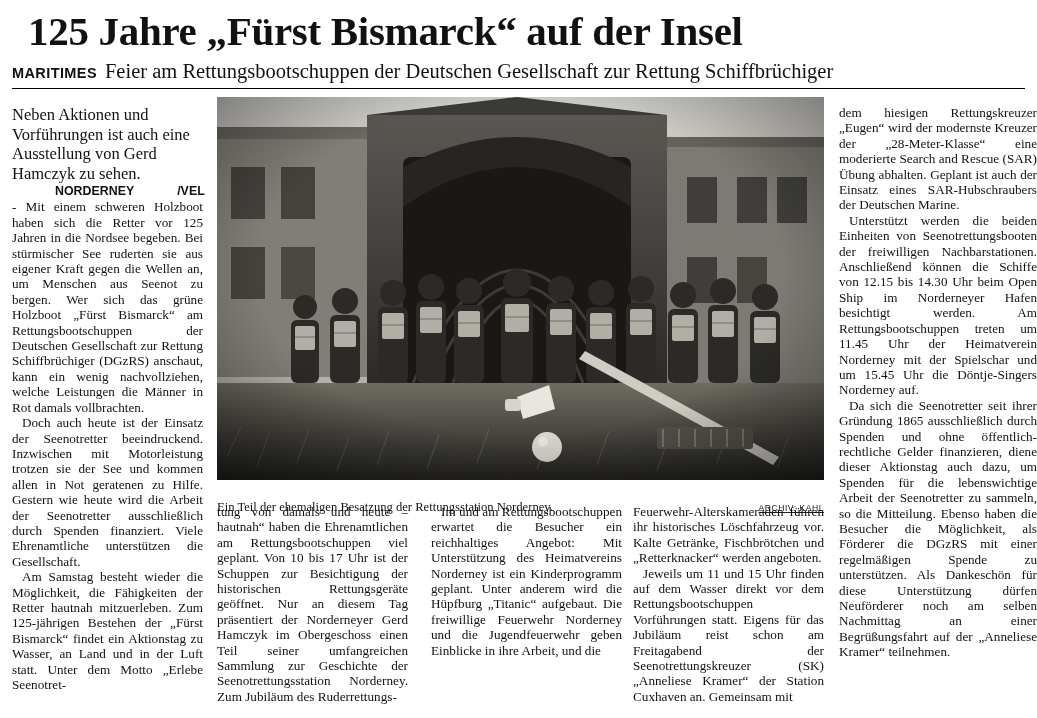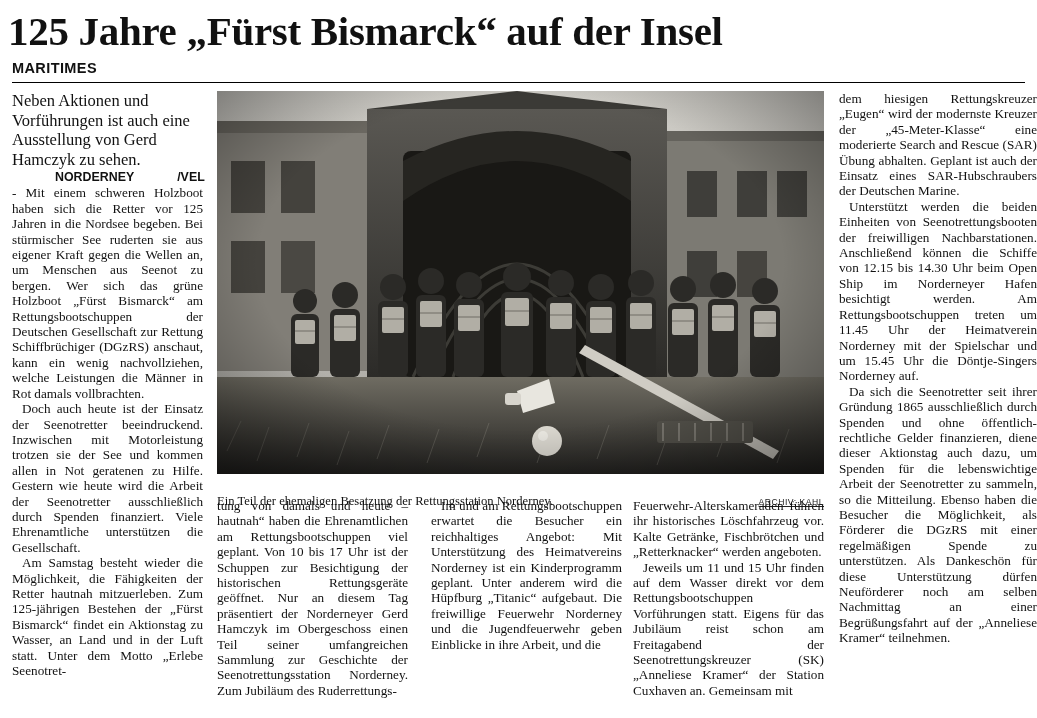--- a/index.html
+++ b/index.html
@@ -20,21 +20,21 @@
     height: 718px;
     padding: 0;
     box-sizing: border-box;
   }
   .headline {
     font-family: "Liberation Serif", serif;
     font-weight: bold;
     font-size: 41px;
     line-height: 46px;
     letter-spacing: -0.3px;
-    margin: 8px 12px 0 8px;
+    margin: 8px 12px 0 28px;
     white-space: nowrap;
   }
   .kicker-row {
     margin: 6px 12px 0 12px;
     display: flex;
     align-items: baseline;
     gap: 8px;
     border-bottom: 1px solid #000;
     padding-bottom: 6px;
     text-align: right;
@@ -51,21 +51,21 @@
     line-height: 22px;
   }
   .body-wrap {
     position: relative;
     margin: 8px 12px 0 12px;
     height: 612px;
   }
   
   .col {
     position: absolute;
-    top: 0;
+    top: 8px;
     font-size: 13.2px;
     line-height: 15.4px;
     text-align: justify;
     hyphens: auto;
   }
   .col p {
     margin: 0;
     text-indent: 10px;
   }
   .col p.first {
@@ -126,20 +126,21 @@
 </style>
 </head>
 <body>
 
 <div class="page">
 
   <h1 class="headline">125 Jahre „Fürst Bismarck“ auf der Insel</h1>
 
   <div class="kicker-row">
     <span class="kicker">MARITIMES</span>
+    <span class="subhead">Feier am Rettungsbootschuppen der Deutschen Gesellschaft zur Rettung Schiffbrüchiger</span>
   </div>
 
   <div class="body-wrap">
 
     <div class="col col1">
       <p class="first lead">Neben Aktionen und Vorführungen ist auch eine Ausstellung von Gerd Hamczyk zu sehen.</p>
       <p class="first"><span class="dateline">NORDERNEY</span><span class="dateline vel">/VEL</span> <span>- Mit einem schweren Holzboot haben sich die Retter vor 125 Jahren in die Nordsee begeben. Bei stürmischer See ruderten sie aus eigener Kraft gegen die Wellen an, um Menschen aus Seenot zu bergen. Wer sich das grüne Holzboot „Fürst Bismarck“ am Rettungsbootschuppen der Deutschen Gesellschaft zur Rettung Schiffbrüchiger (DGzRS) anschaut, kann ein wenig nachvollziehen, welche Leistungen die Männer in Rot damals vollbrachten.</span></p>
       <p>Doch auch heute ist der Einsatz der Seenotretter beeindruckend. Inzwischen mit Motorleistung trotzen sie der See und kommen allen in Not geratenen zu Hilfe. Gestern wie heute wird die Arbeit der Seenotretter ausschließlich durch Spenden finanziert. Viele Ehrenamtliche unterstützen die Gesellschaft.</p>
       <p>Am Samstag besteht wieder die Möglichkeit, die Fähigkeiten der Retter hautnah mitzuerleben. Zum 125-jährigen Bestehen der „Fürst Bismarck“ findet ein Aktionstag zu Wasser, an Land und in der Luft statt. Unter dem Motto „Erlebe Seenotret-</p>
     </div>
@@ -302,19 +303,19 @@
     <div class="col below-photo c3">
       <p>Im und am Rettungsbootschuppen erwartet die Besucher ein reichhaltiges Angebot: Mit Unterstützung des Heimatvereins Norderney ist ein Kinderprogramm geplant. Unter anderem wird die Hüpfburg „Titanic“ aufgebaut. Die freiwillige Feuerwehr Norderney und die Jugendfeuerwehr geben Einblicke in ihre Arbeit, und die</p>
     </div>
 
     <div class="col below-photo c4">
       <p class="first">Feuerwehr-Alterskameraden führen ihr historisches Löschfahrzeug vor. Kalte Getränke, Fischbrötchen und „Retterknacker“ werden angeboten.</p>
       <p>Jeweils um 11 und 15 Uhr finden auf dem Wasser direkt vor dem Rettungsbootschuppen Vorführungen statt. Eigens für das Jubiläum reist schon am Freitagabend der Seenotrettungskreuzer (SK) „Anneliese Kramer“ der Station Cuxhaven an. Gemeinsam mit</p>
     </div>
 
     <div class="col col5">
-      <p class="first">dem hiesigen Rettungskreuzer „Eugen“ wird der modernste Kreuzer der „45-Meter-Klasse“ eine moderierte Search and Rescue (SAR) Übung abhalten. Geplant ist auch der Einsatz eines SAR-Hubschraubers der Deutschen Marine.</p>
+      <p class="first">dem hiesigen Rettungskreuzer „Eugen“ wird der modernste Kreuzer der „28-Meter-Klasse“ eine moderierte Search and Rescue (SAR) Übung abhalten. Geplant ist auch der Einsatz eines SAR-Hubschraubers der Deutschen Marine.</p>
       <p>Unterstützt werden die beiden Einheiten von Seenotrettungsbooten der freiwilligen Nachbarstationen. Anschließend können die Schiffe von 12.15 bis 14.30 Uhr beim Open Ship im Norderneyer Hafen besichtigt werden. Am Rettungsbootschuppen treten um 11.45 Uhr der Heimatverein Norderney mit der Spielschar und um 15.45 Uhr die Döntje-Singers Norderney auf.</p>
       <p>Da sich die Seenotretter seit ihrer Gründung 1865 ausschließlich durch Spenden und ohne öffentlich-rechtliche Gelder finanzieren, diene dieser Aktionstag auch dazu, um Spenden für die lebenswichtige Arbeit der Seenotretter zu sammeln, so die Mitteilung. Ebenso haben die Besucher die Möglichkeit, als Förderer die DGzRS mit einer regelmäßigen Spende zu unterstützen. Als Dankeschön für diese Unterstützung dürfen Neuförderer noch am selben Nachmittag an einer Begrüßungsfahrt auf der „Anneliese Kramer“ teilnehmen.</p>
     </div>
 
   </div>
 </div>
 
 </body></html>

